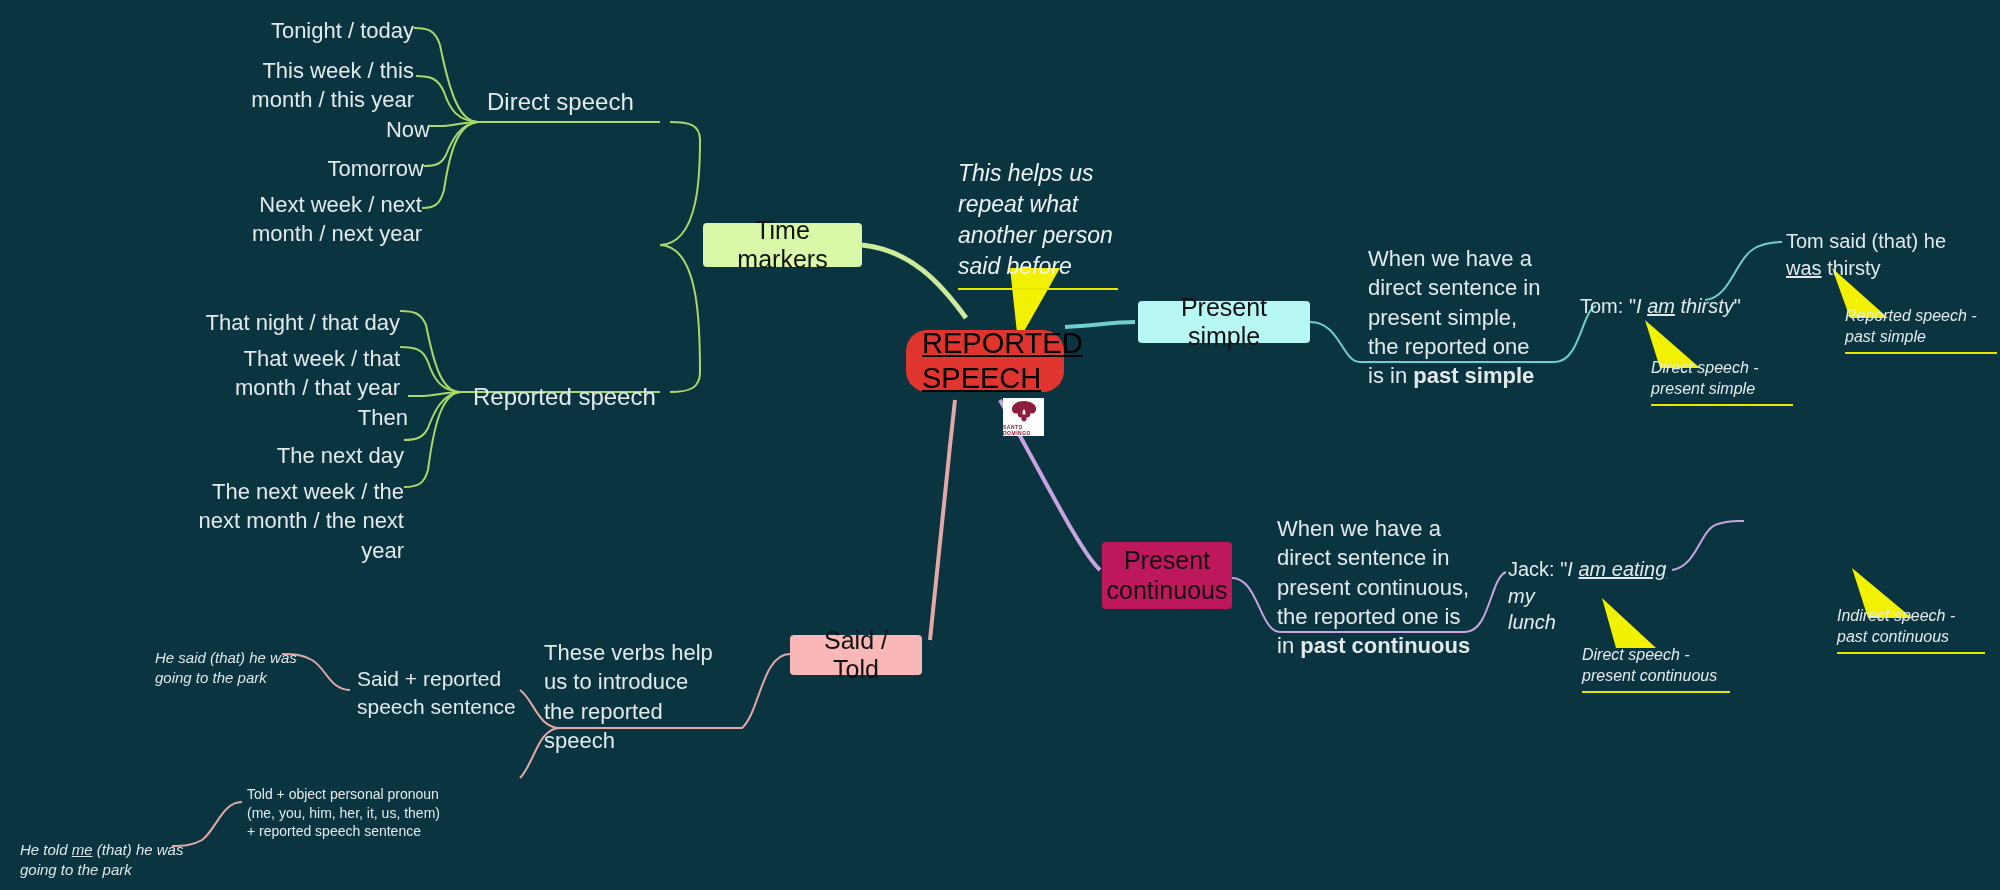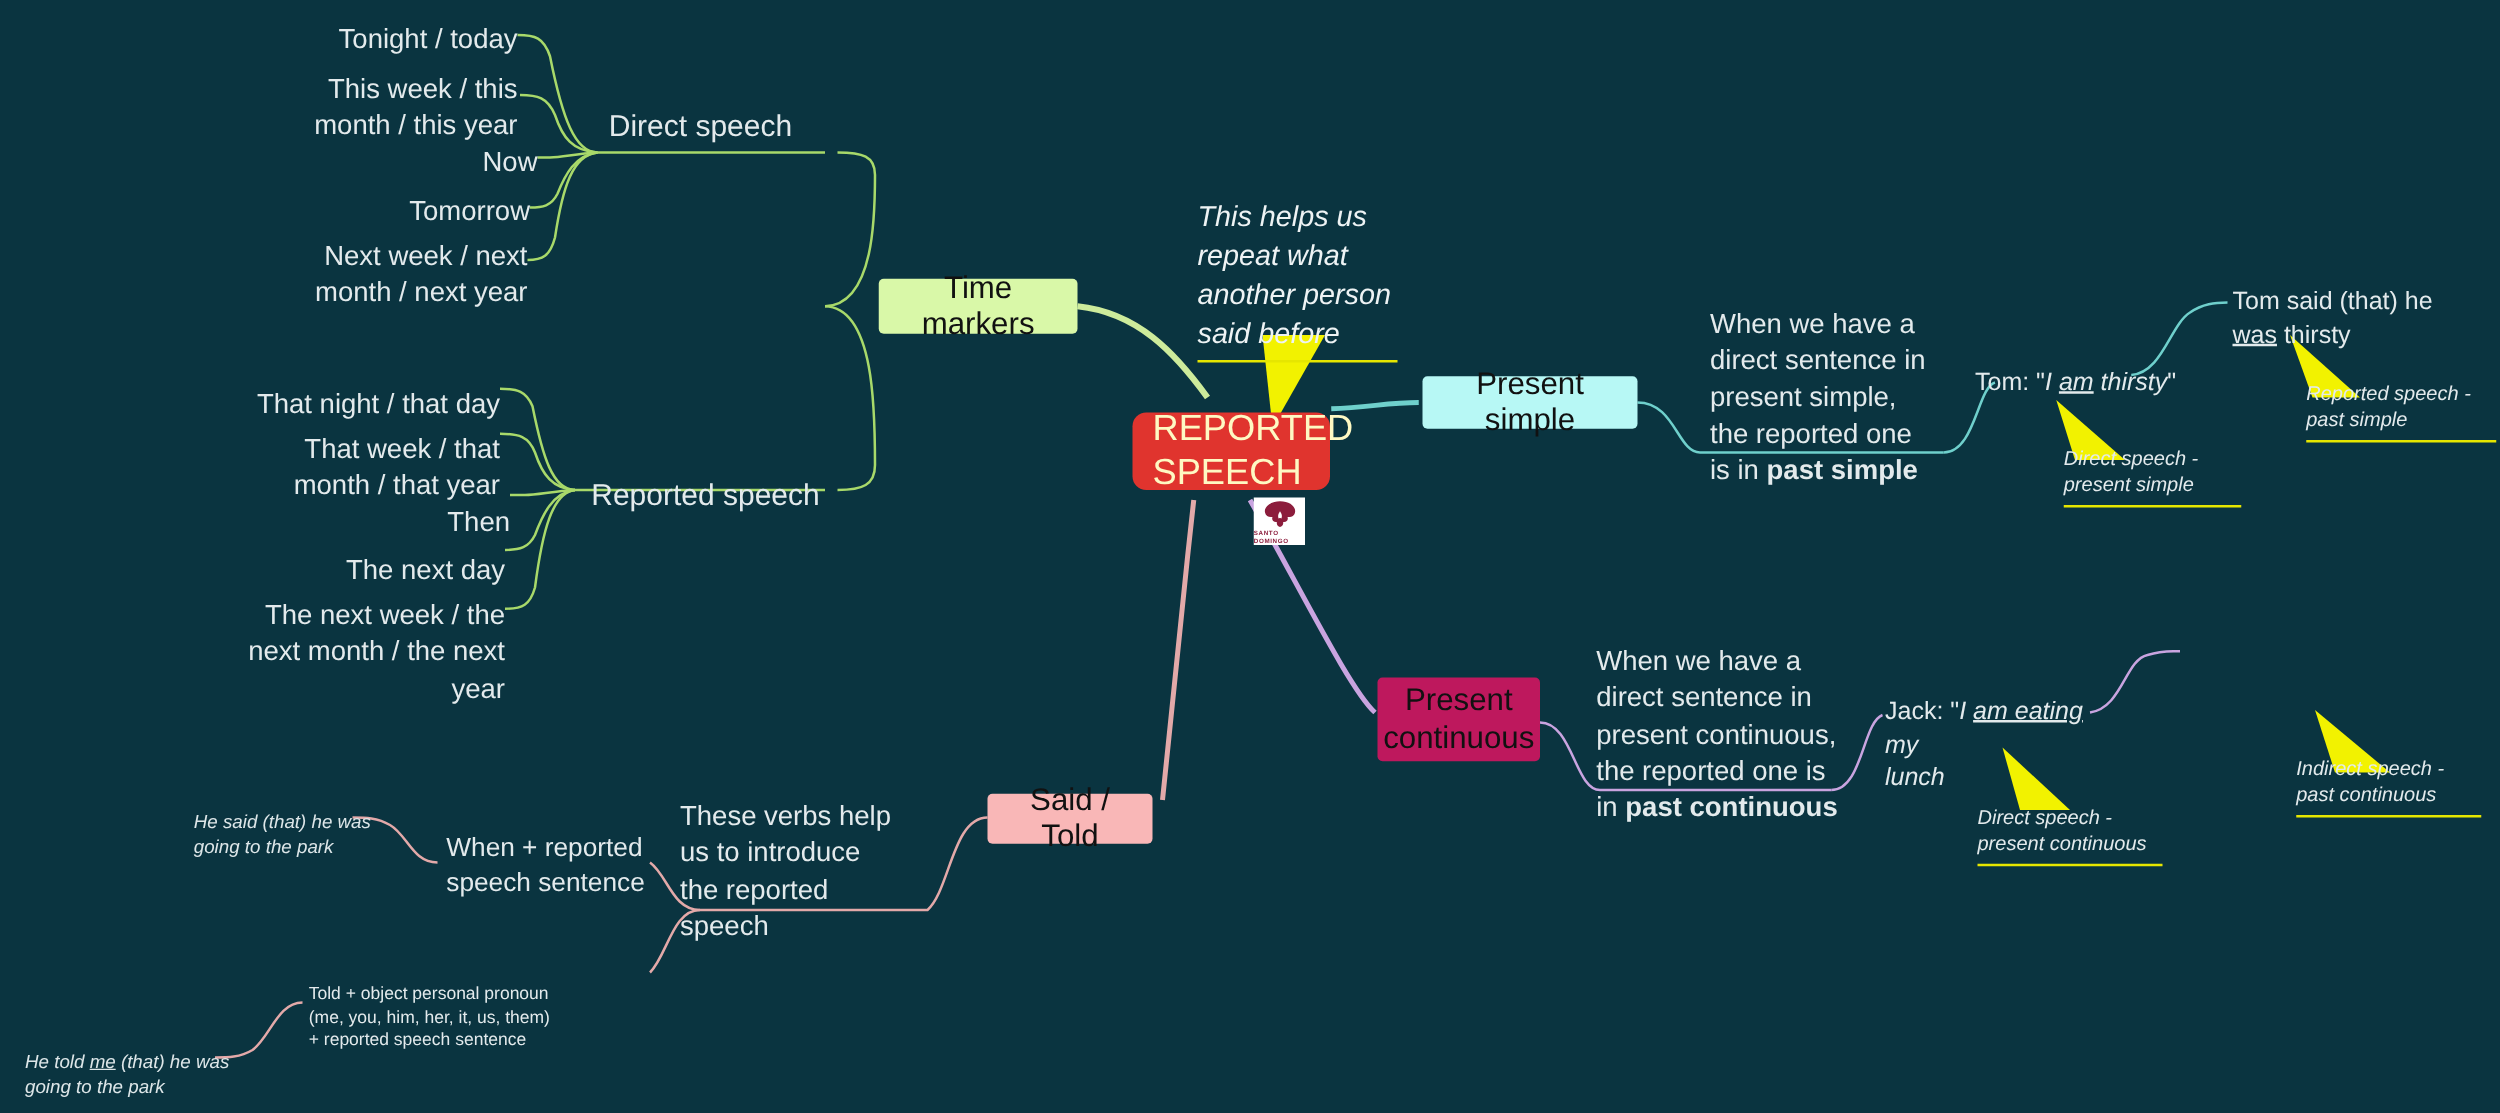--- a/index.html
+++ b/index.html
@@ -36,27 +36,28 @@
     font-size: 25px;
     line-height: 1.18;
     display: flex;
     align-items: center;
     justify-content: center;
     text-align: center;
     padding: 7px 16px;
     white-space: pre-line;
   }
   .central {
-    color: #fef9c3;
+    color: #000000;
     font-size: 29px;
     text-align: left;
     justify-content: flex-start;
     line-height: 1.2;
-    border-radius: 11px;
+    border-radius: 21px;
     padding: 10px 16px;
+    text-decoration: underline;
   }
   .plain {
     position: absolute;
     font-size: 22px;
     line-height: 1.33;
     color: #e3eaec;
     white-space: pre-line;
   }
   .plain.right { text-align: right; }
   .plain.left  { text-align: left; }
@@ -250,21 +251,21 @@
   <div class="callout" style="left:1837px; top:606px; width:148px;">Indirect speech -
 past continuous</div>
 
   <div class="node" style="left:790px; top:635px; width:132px; height:40px; background:#f9b7b7;">Said / Told</div>
 
   <div class="plain left" style="left:544px; top:638px; width:170px;">These verbs help
 us to introduce
 the reported
 speech</div>
 
-  <div class="plain left" style="left:357px; top:665px; width:180px; font-size:21px;">When + reported
+  <div class="plain left" style="left:357px; top:665px; width:180px; font-size:21px;">Said + reported
 speech sentence</div>
 
   <div class="smallnote" style="left:155px; top:648px; width:160px;"><span>He said (that) he was
 going to the park</span></div>
 
   <div class="plain left" style="left:247px; top:785px; width:330px; font-size:14px;">Told + object personal pronoun
 (me, you, him, her, it, us, them)
 + reported speech sentence</div>
 
   <div class="smallnote" style="left:20px; top:840px; width:180px;"><span>He told </span><u>me</u><span> (that) he was

